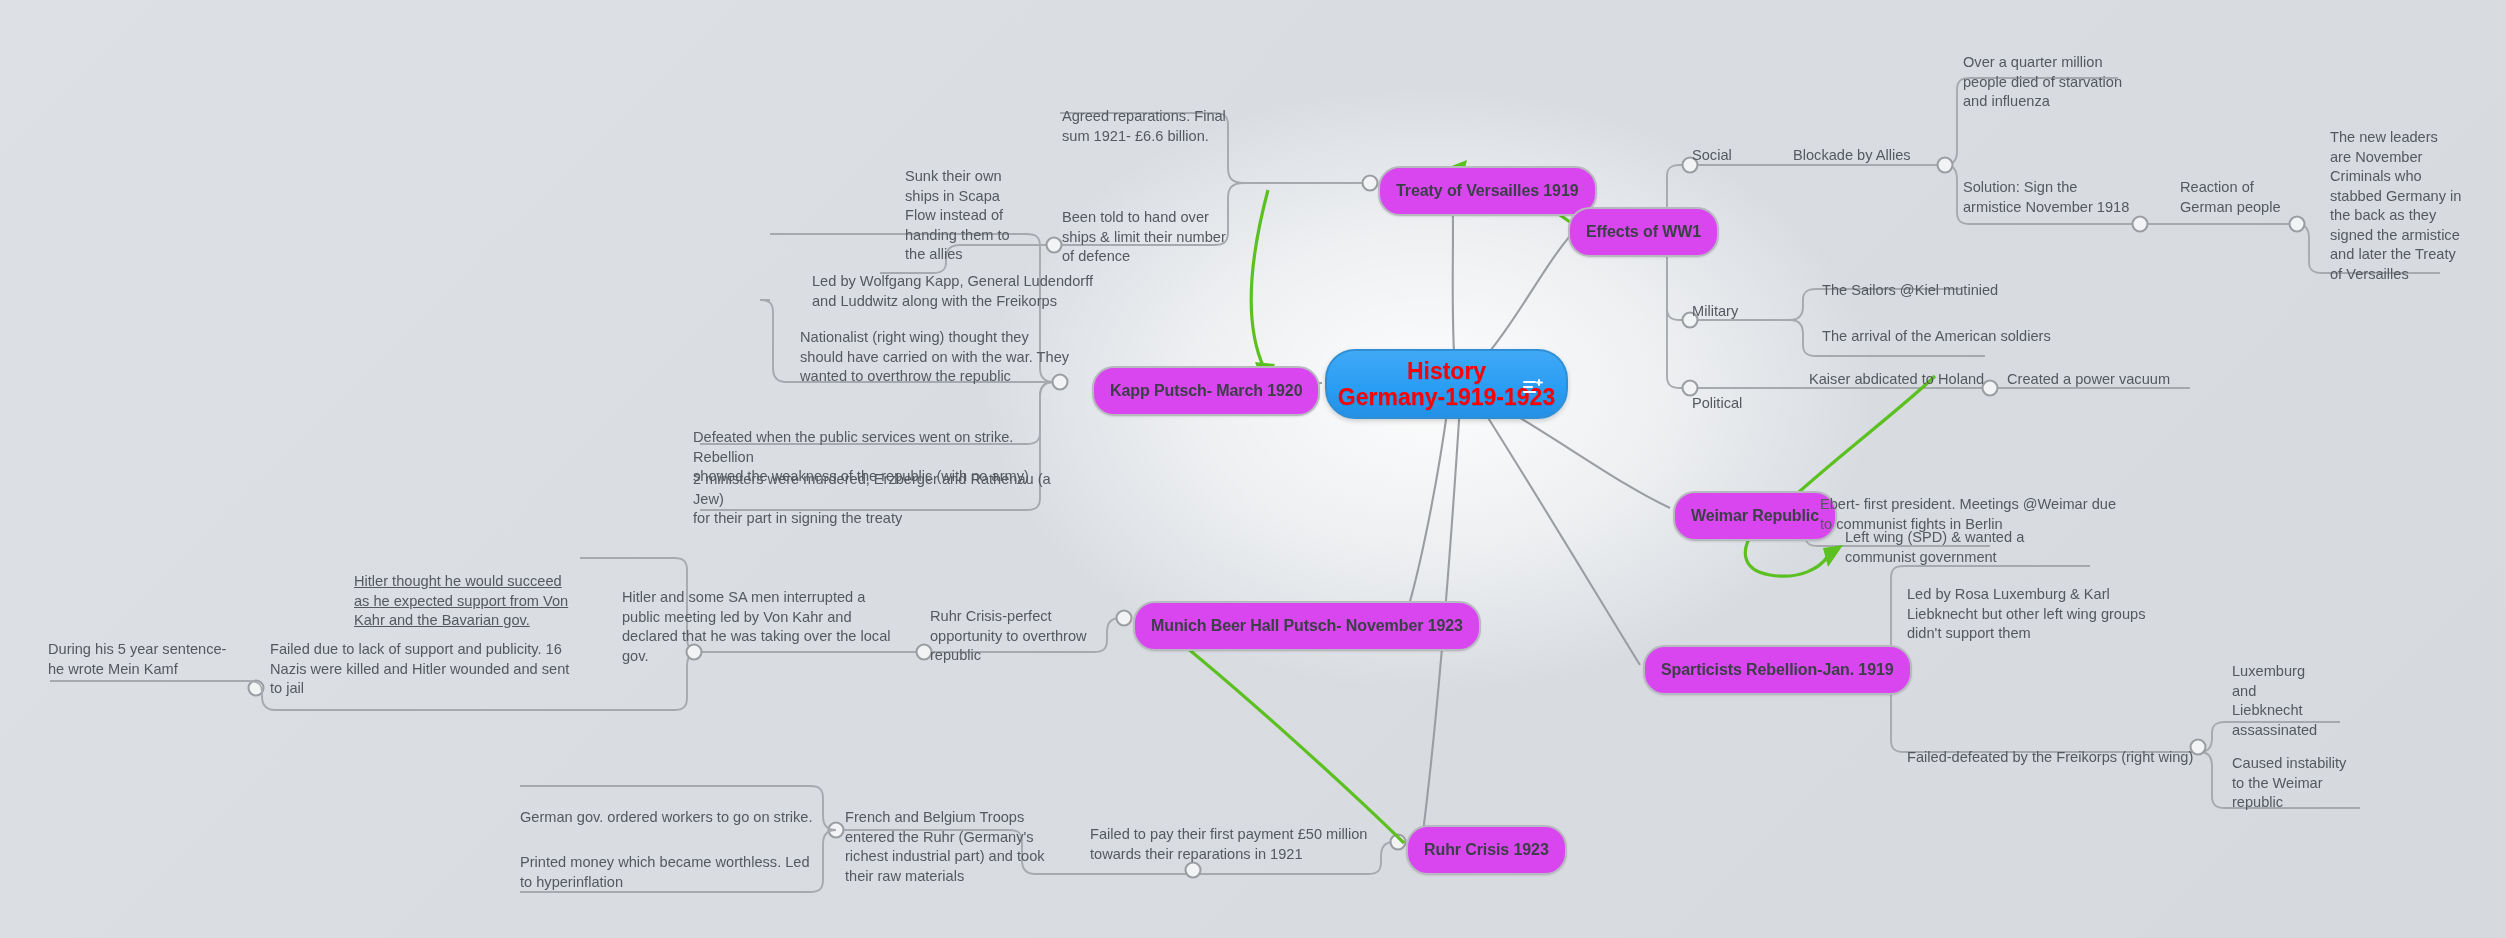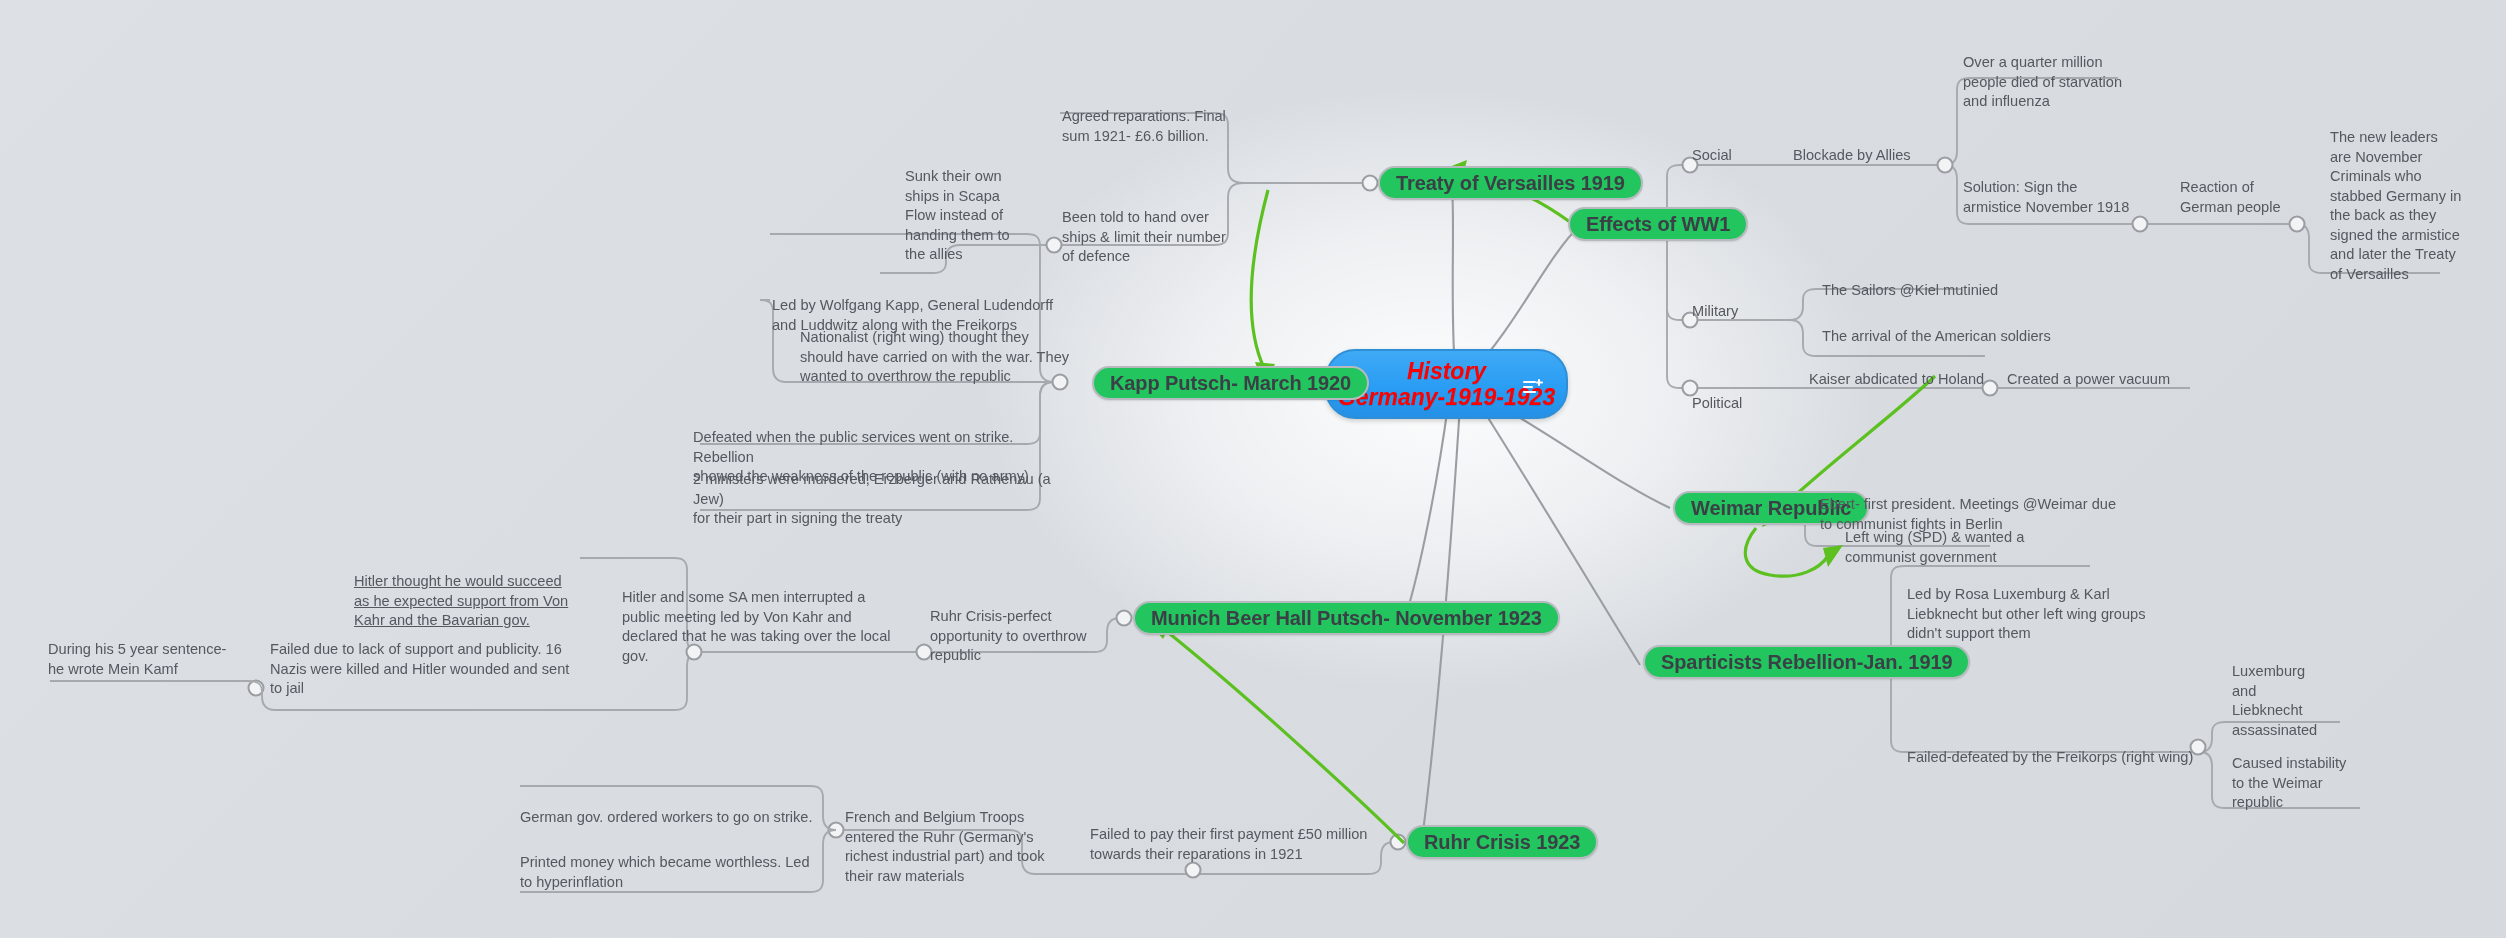--- a/index.html
+++ b/index.html
@@ -17,49 +17,49 @@
   }
   svg#wires{position:absolute;left:0;top:0;width:2506px;height:938px;pointer-events:none;}
   .wire{fill:none;stroke:#9a9ea3;stroke-width:2.1;}
   .wire-thin{fill:none;stroke:#a6aaaf;stroke-width:1.9;}
   .green{fill:none;stroke:#5bc020;stroke-width:3.2;}
   .knob{fill:#f2f3f5;stroke:#9a9ea3;stroke-width:2.1;}
 
   
   .node{
     position:absolute;
-    background:#22c55e;
+    background:#d946ef;
     border:2.6px solid #b6babe;
     border-radius:22px;
     box-shadow:0 1px 2px rgba(0,0,0,0.10);
     font-weight:bold;
-    font-size:20px;
+    font-size:16px;
     color:#3b3f46;
     letter-spacing:-0.1px;
     display:flex;align-items:center;justify-content:center;
     padding:0 16px;
-    height:34px;
+    height:50px;
     white-space:nowrap;
     box-sizing:border-box;
   }
   .central{
     position:absolute;
     background:linear-gradient(180deg,#3fa9f5 0%, #2a9df4 55%, #2490e6 100%);
     border:2.6px solid #2f8fd6;
     border-radius:30px;
     color:#ff0000;
     font-weight:bold;
     font-size:23px;
     line-height:26px;
     text-align:center;
     display:flex;align-items:center;justify-content:center;
     box-shadow:0 2px 5px rgba(0,0,0,0.18);
     box-sizing:border-box;
   }
-  .central .ctext{text-shadow:0 1px 0 rgba(0,0,0,0.12);font-style:italic;}
+  .central .ctext{text-shadow:0 1px 0 rgba(0,0,0,0.12);}
   .note-icon{
     position:absolute;right:22px;top:50%;transform:translateY(-50%);
     width:22px;height:18px;
   }
 
   
   .leaf{
     position:absolute;
     font-size:14.6px;
     line-height:19.5px;
@@ -227,21 +227,21 @@
 <div class="leaf" style="left:1062px;top:200px;width:200px;margin-top:8px;">Been told to hand over
 ships &amp; limit their number
 of defence</div>
 
 <div class="leaf" style="left:905px;top:167px;width:118px;">Sunk their own
 ships in Scapa
 Flow instead of
 handing them to
 the allies</div>
 
-<div class="leaf" style="left:772px;top:272px;width:300px;margin-top:24px;">Led by Wolfgang Kapp, General Ludendorff
+<div class="leaf" style="left:812px;top:272px;width:300px;">Led by Wolfgang Kapp, General Ludendorff
 and Luddwitz along with the Freikorps</div>
 
 <div class="leaf" style="left:800px;top:328px;width:280px;">Nationalist (right wing) thought they
 should have carried on with the war. They
 wanted to overthrow the republic</div>
 
 <div class="leaf" style="left:693px;top:404px;width:380px;margin-top:24px;">Defeated when the public services went on strike. Rebellion
 showed the weakness of the republic (with no army)</div>
 
 <div class="leaf" style="left:693px;top:470px;width:380px;">2 ministers were murdered, Erzberger and Rathenau (a Jew)

